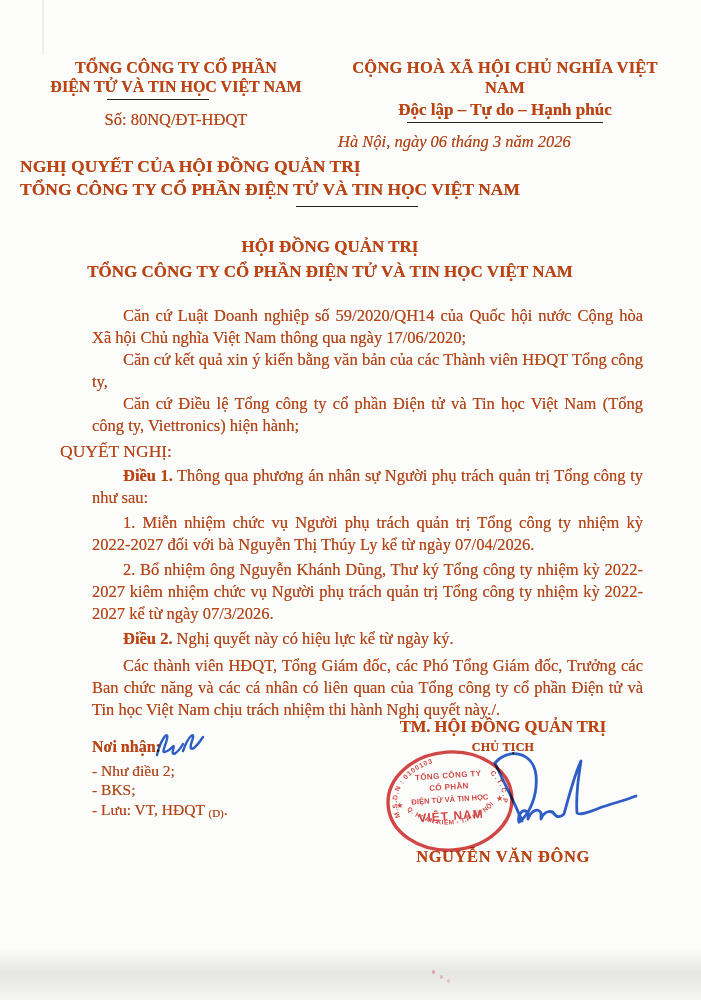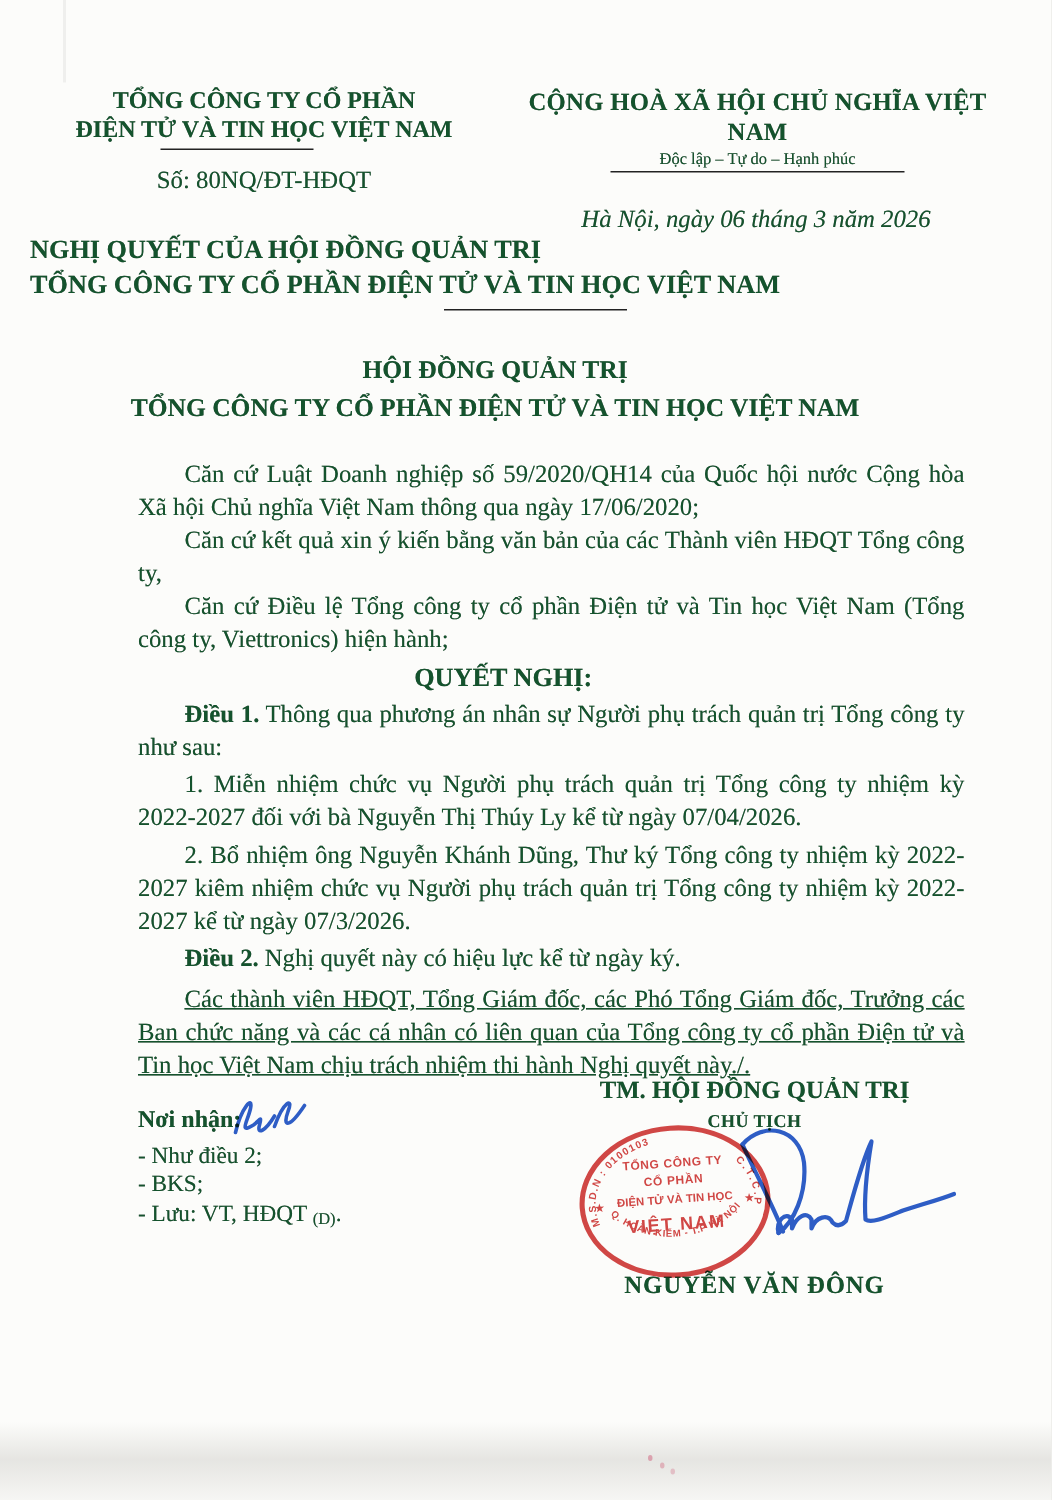--- a/index.html
+++ b/index.html
@@ -1,56 +1,56 @@
 <!DOCTYPE html>
 <html><head>
 <meta charset="utf-8">
 <style>
   html,body { margin:0; padding:0; background:#e6e6e2; }
   .page {
     position:relative; width:701px; height:1000px; margin:0 auto;
     background:#fcfcfa; overflow:hidden;
-    font-family:"Liberation Serif","DejaVu Serif",serif; color:#14532d;
+    font-family:"Liberation Serif","DejaVu Serif",serif; color:#c2410c;
   }
   .txt { text-shadow:0 0 .3px rgba(30,30,30,.5); }
 
   
   .streak { position:absolute; left:42px; top:0; width:2px; height:55px; background:rgba(0,0,0,.05); }
   .bottom-band { position:absolute; left:0; top:948px; width:701px; height:52px;
     background:linear-gradient(180deg, rgba(150,148,140,0) 0%, rgba(150,148,140,.22) 48%, rgba(160,158,150,.14) 78%, rgba(180,178,170,.08) 100%); }
   .speck { position:absolute; left:432px; top:970px; width:3px; height:4px; border-radius:50%;
     background:rgba(205,80,110,.45); box-shadow:8px 5px 0 rgba(205,80,110,.35), 15px 9px 0 rgba(205,80,110,.28); }
 
   
   .col-left  { position:absolute; left:38px;  top:58px; width:276px; text-align:center; }
   .col-right { position:absolute; left:338px; top:58px; width:334px; text-align:center; }
   .hdr-b  { font-weight:bold; font-size:16px;  line-height:19px; }
   .nat1   { font-weight:bold; font-size:16.5px; line-height:20px; letter-spacing:.2px; }
-  .nat2   { font-weight:normal; font-size:11px;  margin-top:2px; }
+  .nat2   { font-weight:bold; font-size:17px;  margin-top:2px; }
   .rule-left  { width:102px; border-bottom:1.6px solid #222; margin:3px auto 0; transform:translateX(-18px); }
   .rule-right { width:196px; border-bottom:1.6px solid #222; margin:2px auto 0; }
   .doc-number { font-size:16.5px; margin-top:10px; }
-  .date-line  { font-style:italic; font-size:16.5px; margin-top:21px; text-align:center; padding-right:2px; }
+  .date-line  { font-style:italic; font-size:16.5px; margin-top:9px; text-align:left; padding-right:2px; }
 
   
   .title-block { position:absolute; left:20px; top:155px; width:620px; text-align:left;
     font-weight:bold; font-size:17.5px; line-height:23px; }
   .rule-title { width:122px; border-bottom:1.8px solid #222; margin:5px auto 0; transform:translateX(27px); }
   .issuer-block { position:absolute; left:20px; top:234px; width:620px; text-align:center;
     font-weight:bold; font-size:17px; line-height:25px; }
 
   
   .body-block { position:absolute; left:92px; top:305px; width:551px;
     font-size:16.5px; line-height:22px; text-align:justify; }
   .body-block p { margin:0; text-indent:31px; }
-  .resolve-heading { text-align:center; font-weight:bold; font-size:17.5px;
+  .resolve-heading { text-align:left; font-weight:normal; font-size:17.5px;
     margin:3px 0 1px !important; text-indent:0 !important; transform:translateX(-32px); }
   .article { margin-top:3px !important; }
   .clause  { margin-top:3px !important; }
-  .closing { margin-top:5px !important;text-decoration:underline; }
+  .closing { margin-top:5px !important; }
   .lead { font-weight:bold; margin-right:4px; }
 
   
   .recipients { position:absolute; left:92px; top:737px; font-size:15.5px; line-height:19.5px; }
   .recipients .label { font-weight:bold; font-size:16px; margin-bottom:4px; }
   .sub-note { font-size:11px; vertical-align:-2px; }
 
   
   .sign-block { position:absolute; left:350px; top:717px; width:306px; text-align:center; }
   .tm { font-weight:bold; font-size:16.5px; }

